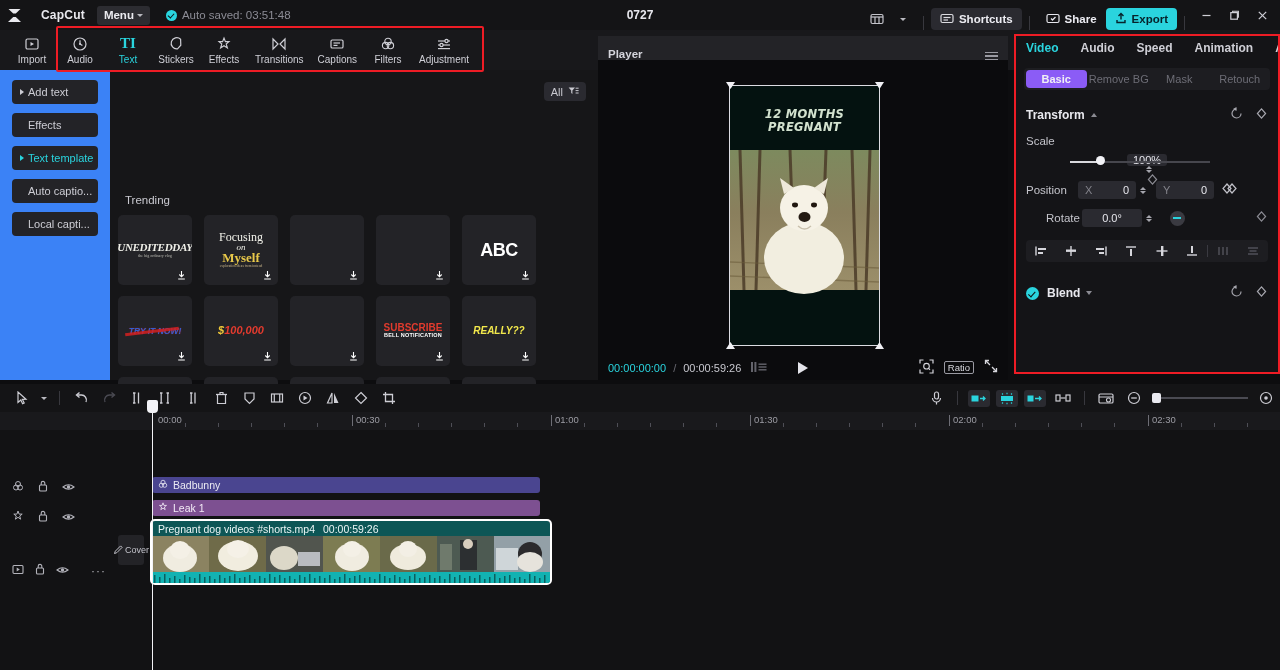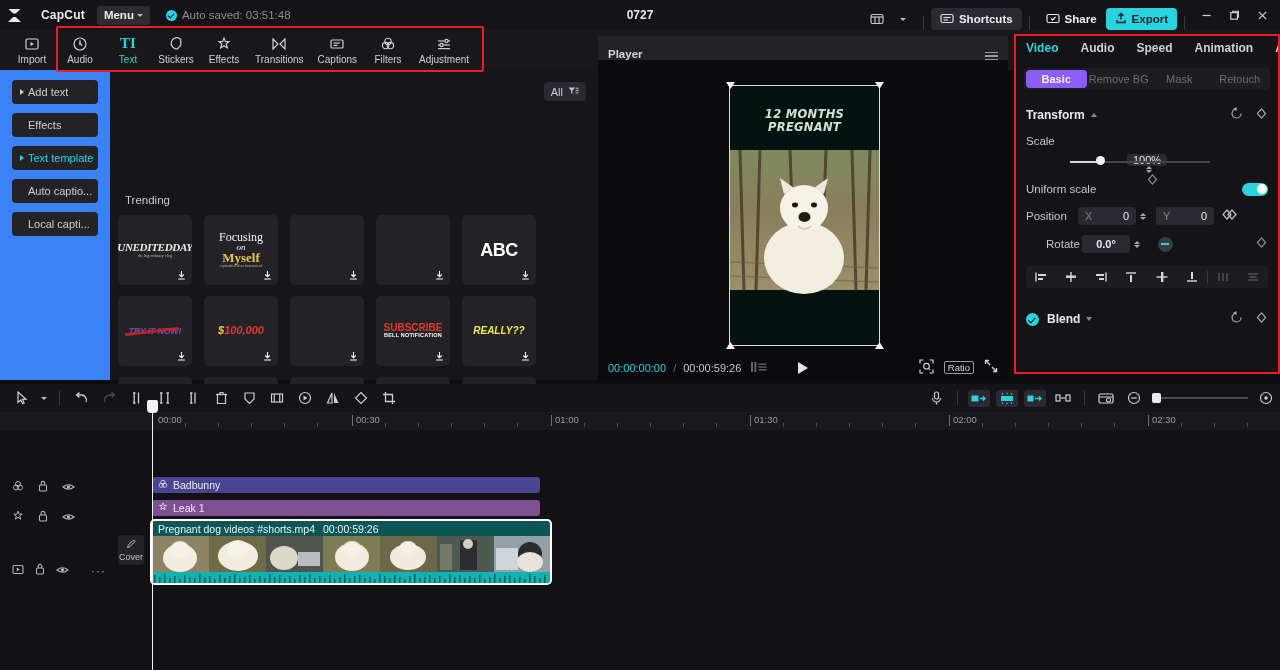--- a/index.html
+++ b/index.html
@@ -210,21 +210,21 @@
   .playhead:before { content:""; position:absolute; left:-5px; top:-12px; width:11px; height:13px; background:#f2f2f6; border-radius:2px 2px 4px 4px; }
   .clip { position:absolute; border-radius:3px; overflow:hidden; cursor:pointer; }
   .clip-a { left:152px; top:47px; width:388px; height:16px; background:#4a4590; display:flex; align-items:center; gap:5px; padding-left:6px; font-size:10.5px; color:#eaeaf2; }
   .clip-b { left:152px; top:70px; width:388px; height:16px; background:#7d5091; display:flex; align-items:center; gap:5px; padding-left:6px; font-size:10.5px; color:#f3eaf6; }
   .clip-v { left:152px; top:91px; width:398px; height:62px; background:#0f5c5c; outline:2px solid #ffffff; }
   .clip-v .vhdr { height:15px; display:flex; align-items:center; gap:8px; padding-left:6px; font-size:10.5px; color:#ecf6f6; background:#0d5656; }
   .filmstrip { display:flex; height:36px; overflow:hidden; }
   .fs { flex:1 0 auto; height:36px; }
   .wave { height:11px; background:#12b2b2; position:relative; overflow:hidden; }
   .coverbtn { position:absolute; left:118px; top:105px; width:26px; height:30px; background:#232327; border-radius:3px;
-    display:flex; flex-direction:column; align-items:center; justify-content:center; gap:1px; font-size:9px; color:#c2c2ca; cursor:pointer; }
+    display:flex; align-items:center; justify-content:center; gap:1px; font-size:9px; color:#c2c2ca; cursor:pointer; }
 </style>
 </head>
 <body>
 
 <div class="app">
 
   <div class="titlebar">
     <div class="logo-wrap">
       <div class="logo-mark"></div>
       <span class="logo-text">CapCut</span>
@@ -691,24 +691,20 @@
           <i class="u"></i>
           <i class="d"></i>
         </span>
       <span class="dia" style="margin-left:10px;">
         <svg width="13" height="13" viewBox="0 0 13 13">
             <path d="M6.5 1.8 L10.6 6.5 L6.5 11.2 L2.4 6.5 Z" fill="none" stroke="#8b8b93" stroke-width="1.2"></path>
           </svg>
       </span>
     </div>
 
-    <div class="row" style="height:26px;">
-      <span class="lbl">Uniform scale</span>
-      <span class="toggle" style="margin-left:auto;"></span>
-    </div>
 
     <div class="row" style="height:28px;">
       <span class="lbl" style="width:52px;">Position</span>
       <div class="numbox xy">
         <span class="axis">X</span>
         <span>0</span>
       </div>
       <span class="spin">
           <i class="u"></i>
           <i class="d"></i>
@@ -720,21 +716,21 @@
       <span class="dia" style="margin-left:8px;">
         <svg width="15" height="13" viewBox="0 0 15 13">
             <path d="M5 2 L9 6.5 L5 11 L1 6.5 Z" fill="none" stroke="#c2c2c9" stroke-width="1.2"></path>
             <path d="M10 2 L14 6.5 L10 11 L6 6.5 Z" fill="none" stroke="#c2c2c9" stroke-width="1.2"></path>
           </svg>
       </span>
     </div>
 
     <div class="row" style="height:28px;">
       <span class="lbl" style="width:56px;padding-left:20px;">Rotate</span>
-      <div class="numbox wide" style="width:48px;font-weight:bold;">0.0°</div>
+      <div class="numbox wide" style="width:60px;">0.0°</div>
       <span class="spin">
           <i class="u"></i>
           <i class="d"></i>
         </span>
       <span class="rdial" style="margin-left:18px;"></span>
       <span class="dia" style="margin-left:auto;">
         <svg width="13" height="13" viewBox="0 0 13 13">
             <path d="M6.5 1.8 L10.6 6.5 L6.5 11.2 L2.4 6.5 Z" fill="none" stroke="#8b8b93" stroke-width="1.2"></path>
           </svg>
       </span>

